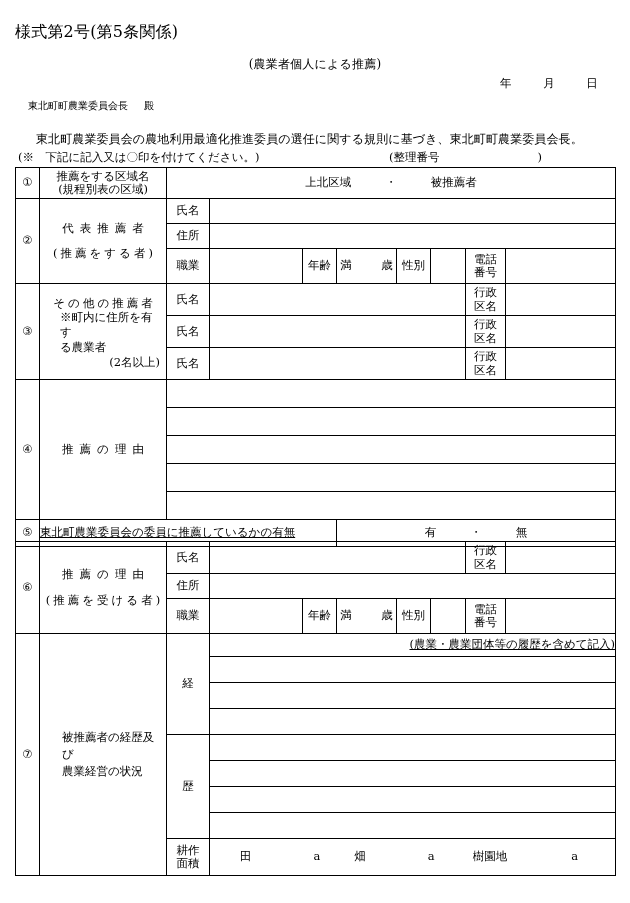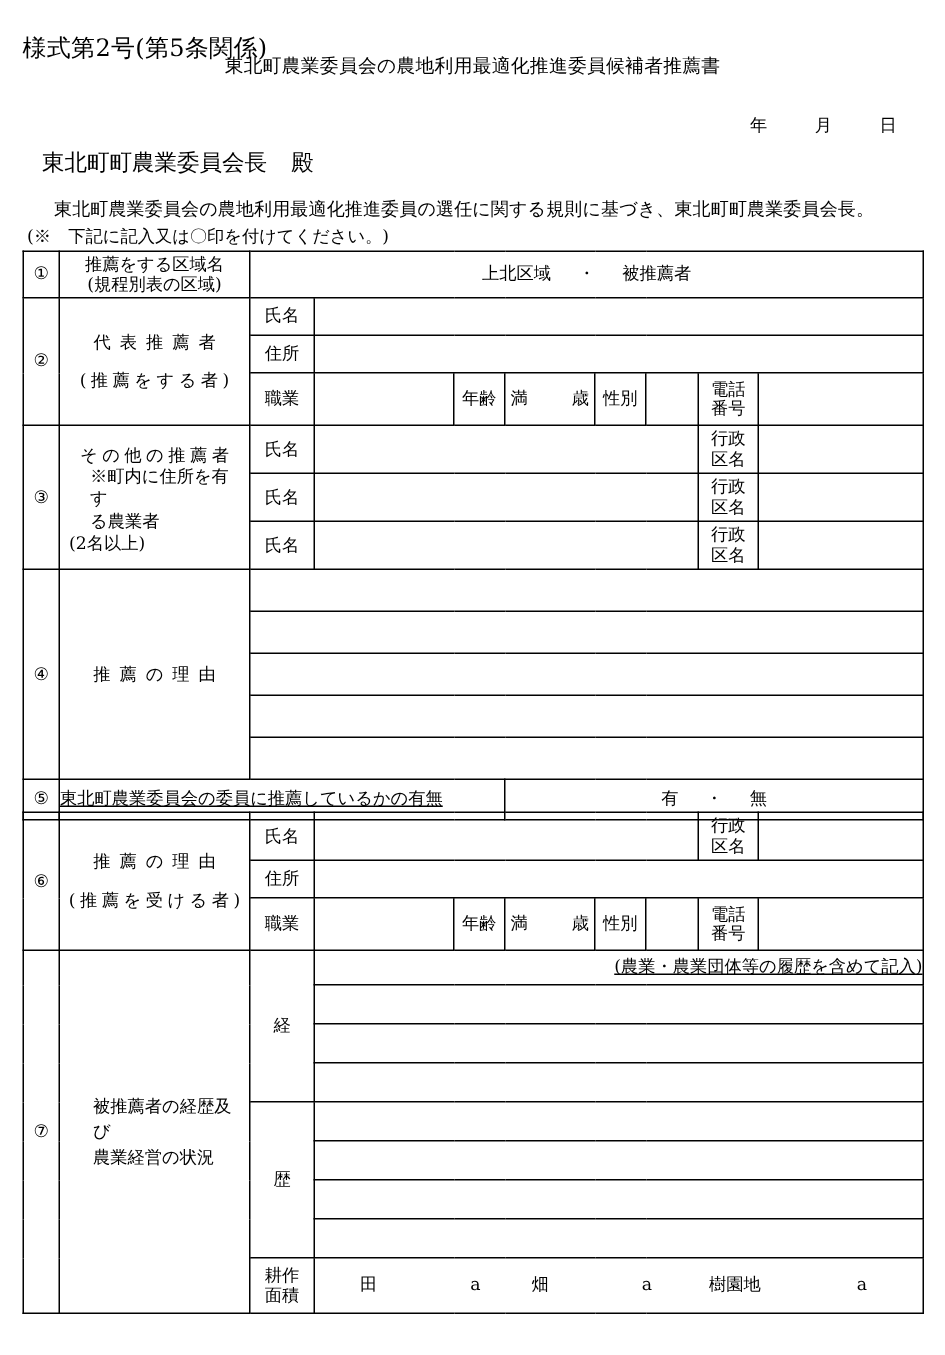--- a/index.html
+++ b/index.html
@@ -56,21 +56,21 @@
     white-space: nowrap;
   }
   .date-line span { display: inline-block; }
   .date-y { }
   .date-m { margin-left: 28px; }
   .date-d { margin-left: 28px; }
 
   .addressee {
     position: absolute;
     left: 28px; top: 99px;
-    font-size: 15px;
+    font-size: 10px;
     white-space: nowrap;
   }
   .addressee .hon { margin-left: 16px; }
 
   .intro {
     position: absolute;
     left: 36px; top: 131px;
     font-size: 12px;
     letter-spacing: 0.1px;
     white-space: nowrap;
@@ -127,21 +127,21 @@
   .lblbox {
     display: flex;
     align-items: center;
     height: 100%;
   }
 
   .pair {
     display: flex;
     justify-content: center;
     align-items: flex-end;
-    gap: 0px;
+    gap: 16px;
   }
   .pair .a { }
   .pair .dot { margin: 0 18px; }
   .pair .b { }
 
   .area-row {
     display: flex;
     align-items: center;
     padding-left: 30px;
     font-size: 11.5px;
@@ -152,34 +152,37 @@
   .u2 { margin-left: 62px; }
   .k3 { margin-left: 38px; }
   .u3 { margin-left: 64px; }
 </style>
 </head>
 <body>
 
 <div class="page">
 
   <div class="form-no">様式第2号(第5条関係)</div>
-  <div class="title-main">東北町農業委員会の農地利用最適化推進委員候補者推薦書</div>
+  <div class="title-sub">(農業者個人による推薦)</div>
 
   <div class="date-line">
     <span class="date-y">年</span>
     <span class="date-m">月</span>
     <span class="date-d">日</span>
   </div>
 
   <div class="addressee">
     <span>東北町町農業委員会長</span><span class="hon">殿</span>
   </div>
 
   <div class="intro">東北町農業委員会の農地利用最適化推進委員の選任に関する規則に基づき、東北町町農業委員会長。</div>
   <div class="note">(※　下記に記入又は〇印を付けてください。)</div>
+  <div class="refno">
+    <span>(整理番号</span><span class="paren-close">)</span>
+  </div>
 
   <table class="tbl" style="left:15px; top:167px; width:600px;">
     <colgroup>
       <col style="width:24px">
       <col style="width:127px">
       <col style="width:43px">
       <col style="width:93px">
       <col style="width:34px">
       <col style="width:60px">
       <col style="width:34px">
@@ -239,21 +242,21 @@
       <td class="blank"></td>
     </tr>
 
     <tr>
       <td class="num-cell" rowspan="3">③</td>
       <td rowspan="3">
         <div class="lblbox" style="display:block;padding:3px 6px 0 6px;">
           <div class="spread-sm">その他の推薦者</div>
           <div style="text-align:left;padding-left:14px;line-height:1.3">※町内に住所を有す</div>
           <div style="text-align:left;padding-left:14px;line-height:1.3">る農業者</div>
-          <div style="text-align:left;line-height:1.3">(2名以上)</div>
+          <div style="text-align:right;line-height:1.3">(2名以上)</div>
         </div>
       </td>
       <td class="c" style="height:31px;">氏名</td>
       <td class="blank" colspan="5"></td>
       <td class="c two-line">
         <span>行政</span><br>
         <span>区名</span>
       </td>
       <td class="blank"></td>
     </tr>

